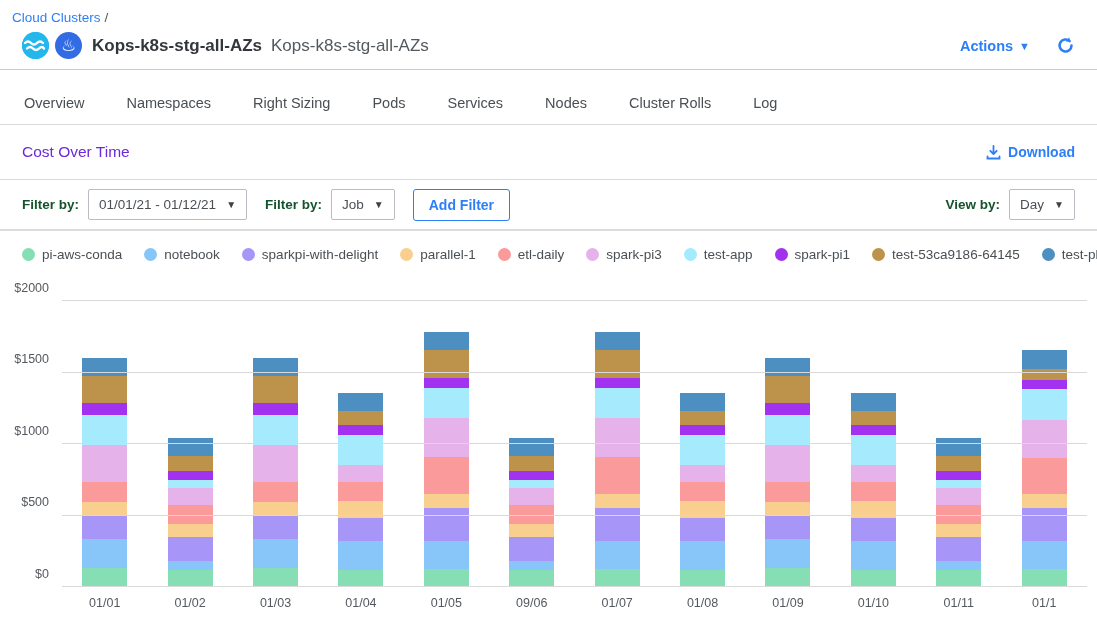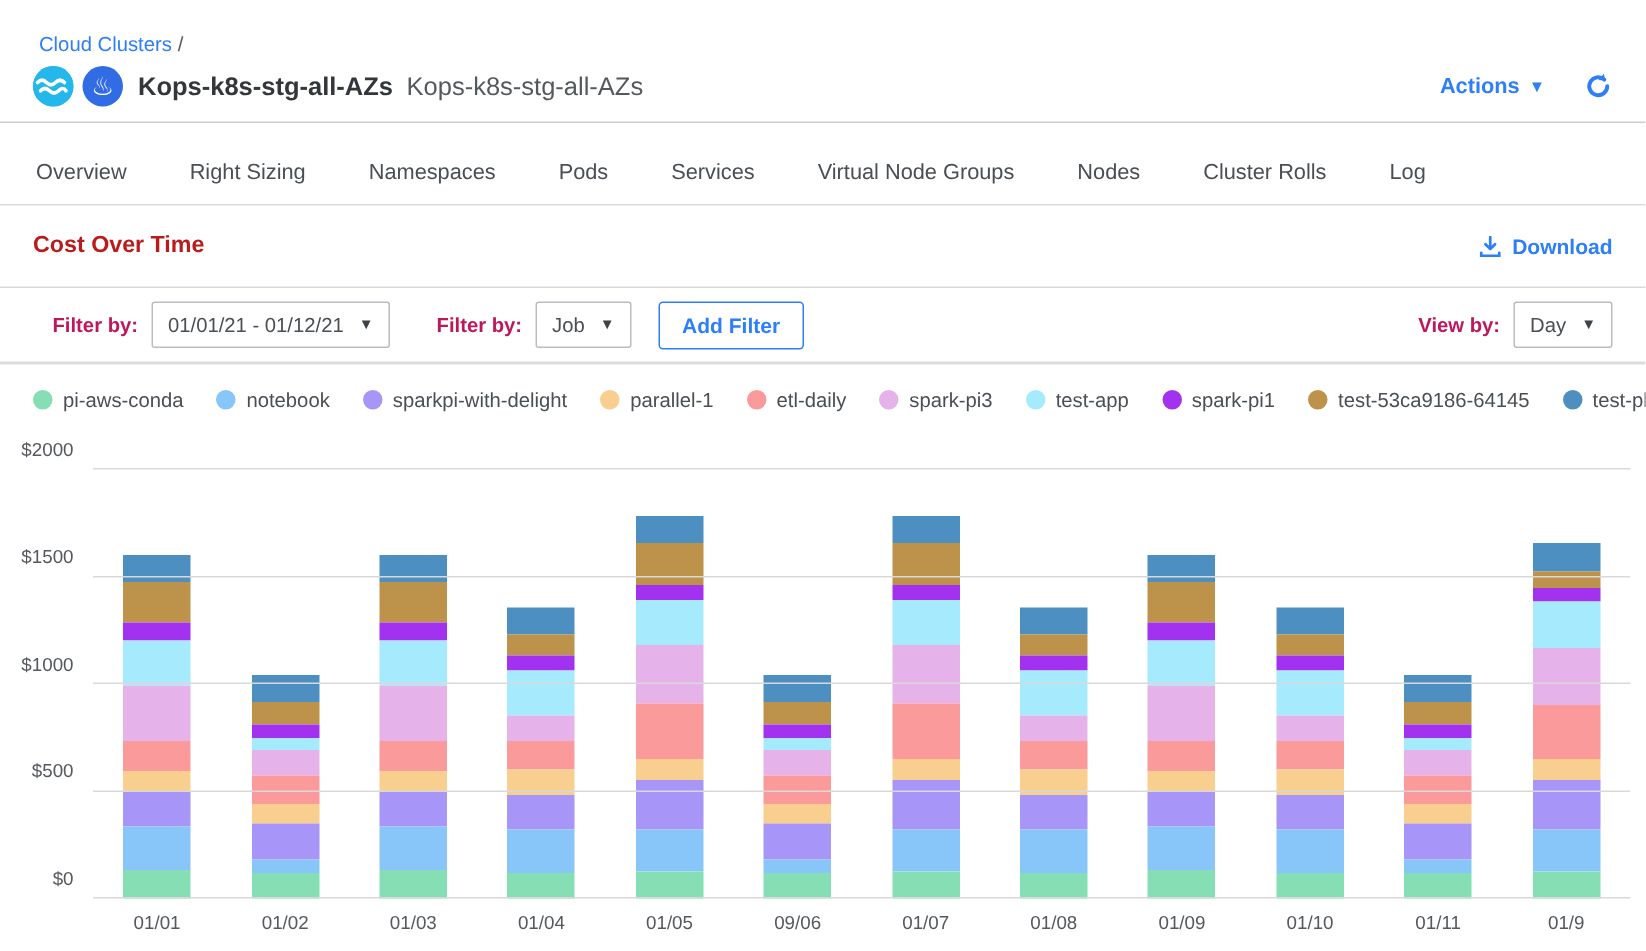--- a/index.html
+++ b/index.html
@@ -1,20 +1,20 @@
 <!DOCTYPE html>
 <html><head>
 <meta charset="utf-8">
 <style>
   * { margin:0; padding:0; box-sizing:border-box; }
   html,body { width:1097px; height:634px; background:#ffffff; overflow:hidden;
     font-family:"Liberation Sans", sans-serif; color:#3e4347; }
 
   
-  .breadcrumb { padding:10px 22px 0 26px; font-size:13.5px;margin-top:12px; }
+  .breadcrumb { padding:10px 22px 0 12px; font-size:13.5px; }
   .breadcrumb a { color:#2d7ff9; text-decoration:none; cursor:pointer; }
   .breadcrumb .sep { color:#54595e; margin-left:4px; }
 
   .titlebar { display:flex; align-items:center; padding:7px 22px 10px 22px; }
   .titlebar .icons { display:flex; align-items:center; gap:6px; margin-right:10px; }
   .badge { width:27px; height:27px; border-radius:50%; display:flex; align-items:center; justify-content:center; }
   .badge.ocean { background:#24b7ec; }
   .badge.k8s { background:#326ce5; color:#fff; font-size:17px; line-height:1; }
   .titlebar .t-main { font-size:17px; font-weight:bold; color:#33373b; margin-right:9px; }
   .titlebar .t-sub  { font-size:17px; color:#54595e; }
@@ -25,27 +25,27 @@
   .hr1 { border-bottom:1px solid #c9cdd1; }
 
   
   .tabs { display:flex; gap:38px; padding:0 22px; border-bottom:1px solid #d8dbde; margin-top:13px; }
   .tab { font-size:14.5px; color:#4a4f54; padding:12px 2px 13px 2px; cursor:pointer; position:relative; white-space:nowrap; }
   .tab.active { color:#2d7ff9; font-weight:bold; }
   .tab.active::after { content:""; position:absolute; left:0; right:0; bottom:-1px; height:3px; background:#2d7ff9; border-radius:2px; }
 
   
   .section-head { display:flex; align-items:center; padding:0 22px; height:55px; border-bottom:1px solid #d8dbde; }
-  .section-head .title { font-size:15.5px; font-weight:bold; color:#b91c1c; }
+  .section-head .title { font-size:15.5px; font-weight:normal; color:#6d28d9; }
   .section-head .spacer { flex:1; }
   .download { color:#2d7ff9; font-weight:bold; font-size:14px; display:flex; align-items:center; gap:7px; cursor:pointer; }
 
   
   .filterbar { display:flex; align-items:center; padding:0 22px; height:51px; border-bottom:2px solid #dadde0; }
-  .filterbar .lbl { font-size:13.5px; font-weight:bold; color:#be185d; margin-right:9px; white-space:nowrap;margin-left:13px; }
+  .filterbar .lbl { font-size:13.5px; font-weight:bold; color:#14532d; margin-right:9px; white-space:nowrap; }
   .selbox { display:flex; align-items:center; gap:10px; border:1px solid #b9bdc3; border-radius:2px;
             height:31px; padding:0 10px; font-size:13.5px; color:#4a4f54; cursor:pointer; background:#fff; white-space:nowrap; }
   .selbox .caret { font-size:10px; color:#3e4347; }
   .gap-lg { margin-right:18px; }
   .add-filter { border:1px solid #2d7ff9; color:#2d7ff9; background:#fff; font-weight:bold; font-size:14px;
             border-radius:3px; padding:7px 15px; cursor:pointer; font-family:"Liberation Sans",sans-serif; }
   .filterbar .spacer { flex:1; }
 
   
   .legend { display:flex; align-items:center; padding:0 22px; height:46px; gap:22px; }
@@ -92,25 +92,24 @@
     <svg width="19" height="19" viewBox="0 0 19 19">
       <path d="M15.5 9.5 A6 6 0 1 1 13.6 5.1" stroke="#2d7ff9" stroke-width="2.6" fill="none" stroke-linecap="round"></path>
       <path d="M13.2 1.2 L14.2 5.6 L9.8 5.4 Z" fill="#2d7ff9"></path>
     </svg>
   </div>
 </div>
 <div class="hr1"></div>
 
 <div class="tabs" id="tabs">
     <div class="tab">Overview</div>
+    <div class="tab">Namespaces</div>
     <div class="tab">Right Sizing</div>
-    <div class="tab">Namespaces</div>
     <div class="tab">Pods</div>
     <div class="tab">Services</div>
-    <div class="tab">Virtual Node Groups</div>
     <div class="tab">Nodes</div>
     <div class="tab">Cluster Rolls</div>
     <div class="tab">Log</div>
   </div>
 
 <div class="section-head">
   <span class="title">Cost Over Time</span>
   <div class="spacer"></div>
   <div class="download">
     <svg width="15" height="15" viewBox="0 0 15 15">
@@ -348,15 +347,15 @@
       <span>01/02</span>
       <span>01/03</span>
       <span>01/04</span>
       <span>01/05</span>
       <span>09/06</span>
       <span>01/07</span>
       <span>01/08</span>
       <span>01/09</span>
       <span>01/10</span>
       <span>01/11</span>
-      <span>01/9</span>
+      <span>01/1</span>
     </div>
 </div>
 
 </body></html>

